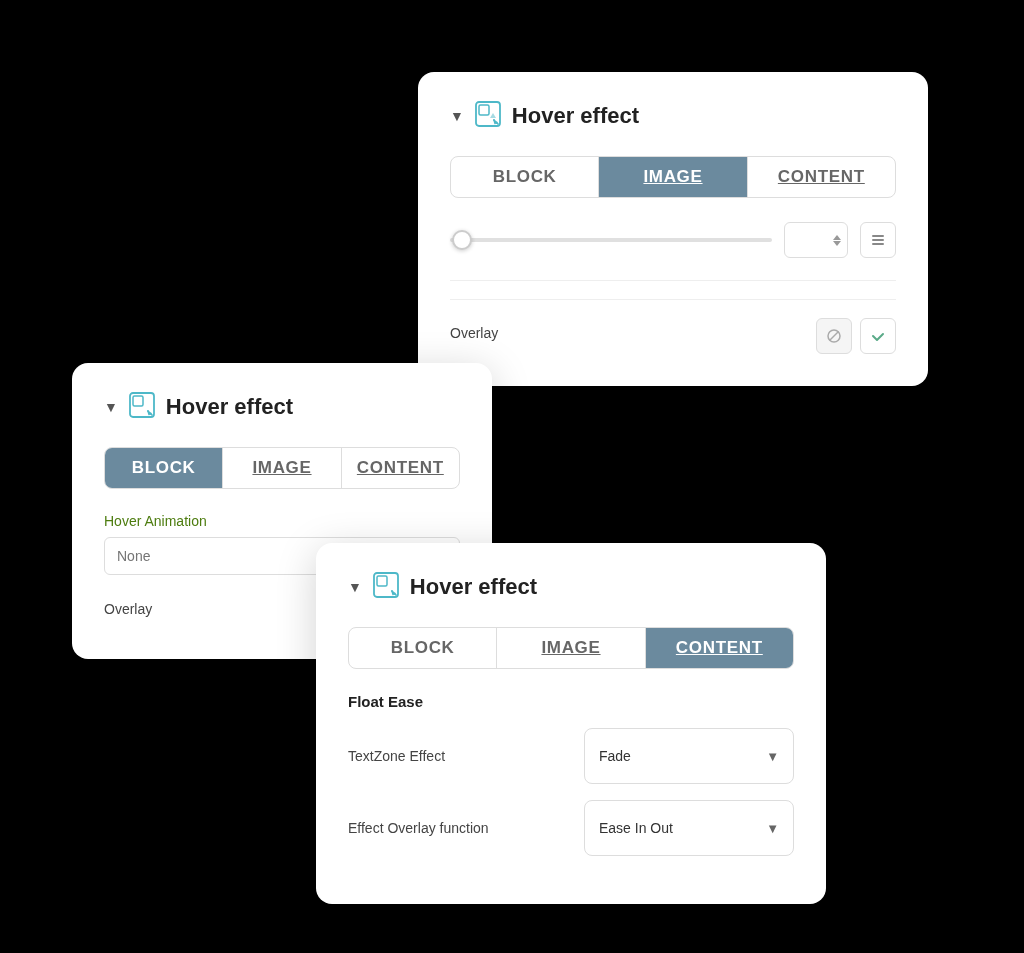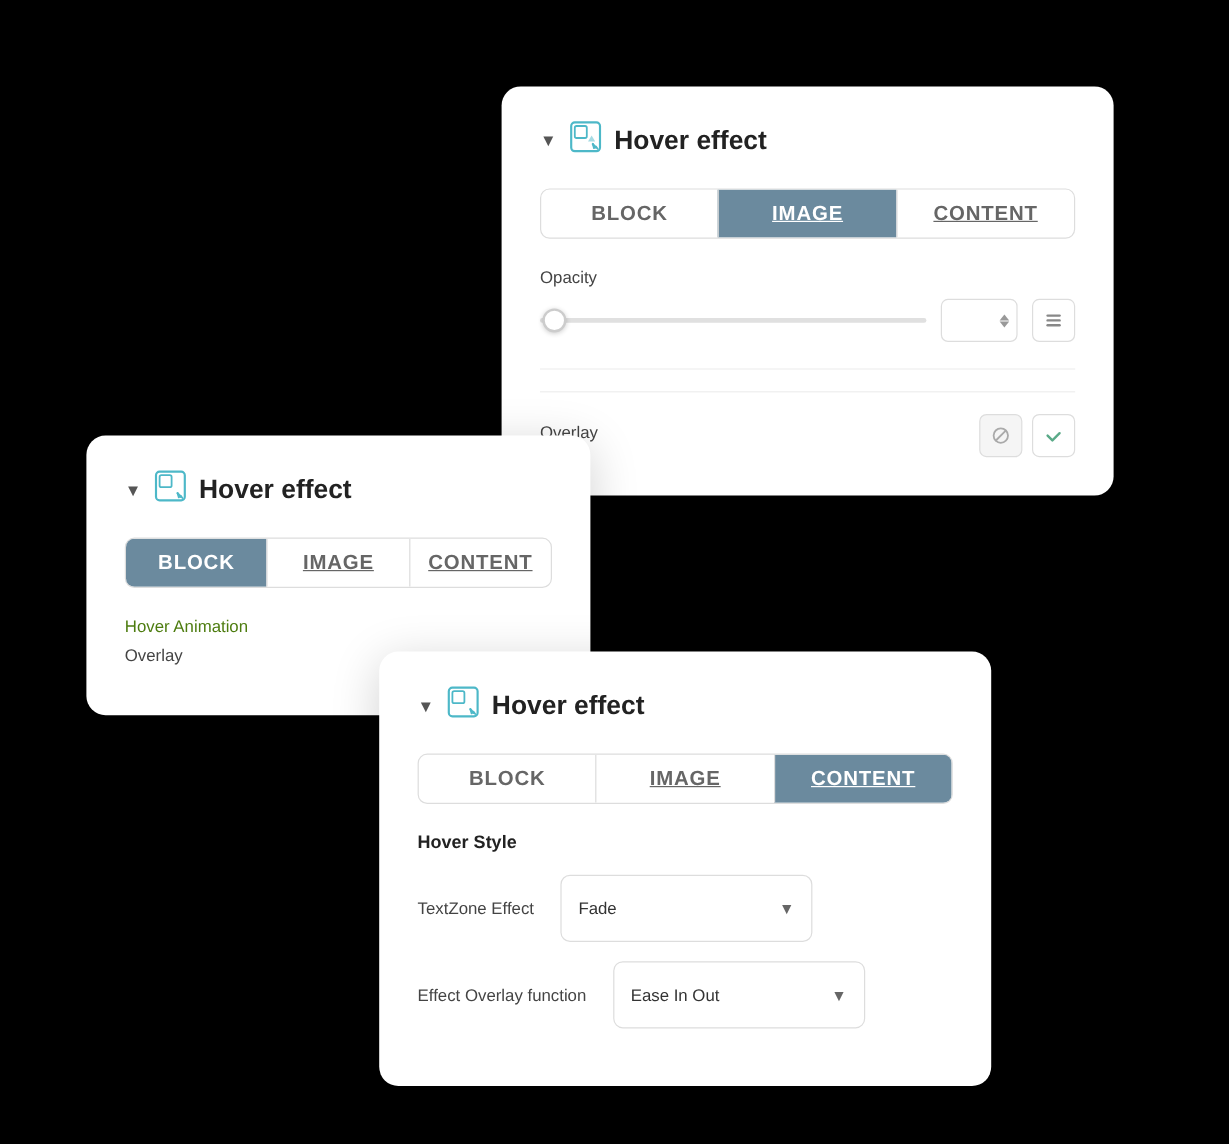--- a/index.html
+++ b/index.html
@@ -274,21 +274,21 @@
     .float-style-title {
       font-size: 15px;
       font-weight: 700;
       color: #222;
       margin-bottom: 18px;
     }
 
     .select-row {
       display: flex;
       align-items: center;
-      justify-content: flex-start;
+      justify-content: space-between;
       margin-bottom: 16px;
       gap: 22px;
     }
 
     .select-label {
       font-size: 14px;
       color: #444;
     }
 
     .select-dropdown {
@@ -337,21 +337,20 @@
     </span>
     <span class="panel-title">Hover effect</span>
   </div>
 
   <div class="tab-group">
     <button class="tab-btn">BLOCK</button>
     <button class="tab-btn active">IMAGE</button>
     <button class="tab-btn">CONTENT</button>
   </div>
 
-  <div class="field-label">Opacity</div>
 
   <div class="opacity-row">
     <div class="slider-container">
       <div class="slider-track">
         <div class="slider-thumb"></div>
       </div>
     </div>
     <div class="number-input-box">
       <span class="number-input-value"></span>
       <div class="spin-arrows">
@@ -405,20 +404,21 @@
     <span class="panel-title">Hover effect</span>
   </div>
 
   <div class="tab-group">
     <button class="tab-btn active">BLOCK</button>
     <button class="tab-btn">IMAGE</button>
     <button class="tab-btn">CONTENT</button>
   </div>
 
   <div class="hover-animation-label">Hover Animation</div>
+  <input class="none-input" type="text" readonly="" placeholder="None" style="">
 
   <div class="field-label">Overlay</div>
 </div>
 
 <div class="panel panel-3">
   <div class="panel-header">
     <span class="panel-header-chevron">▼</span>
     <span class="hover-icon">
       <svg viewBox="0 0 28 28" fill="none" xmlns="http://www.w3.org/2000/svg" width="28" height="28">
         <rect x="2" y="2" width="24" height="24" rx="3" stroke="#4db8c8" stroke-width="1.8"></rect>
@@ -429,21 +429,21 @@
     </span>
     <span class="panel-title">Hover effect</span>
   </div>
 
   <div class="tab-group">
     <button class="tab-btn">BLOCK</button>
     <button class="tab-btn">IMAGE</button>
     <button class="tab-btn active">CONTENT</button>
   </div>
 
-  <div class="float-style-title">Hover Style</div>
+  <div class="float-style-title">Float Ease</div>
 
   <div class="select-row">
     <span class="select-label">TextZone Effect</span>
     <div class="select-dropdown">
       <span class="select-value">Fade</span>
       <span class="select-arrow">▼</span>
     </div>
   </div>
 
   <div class="select-row">

